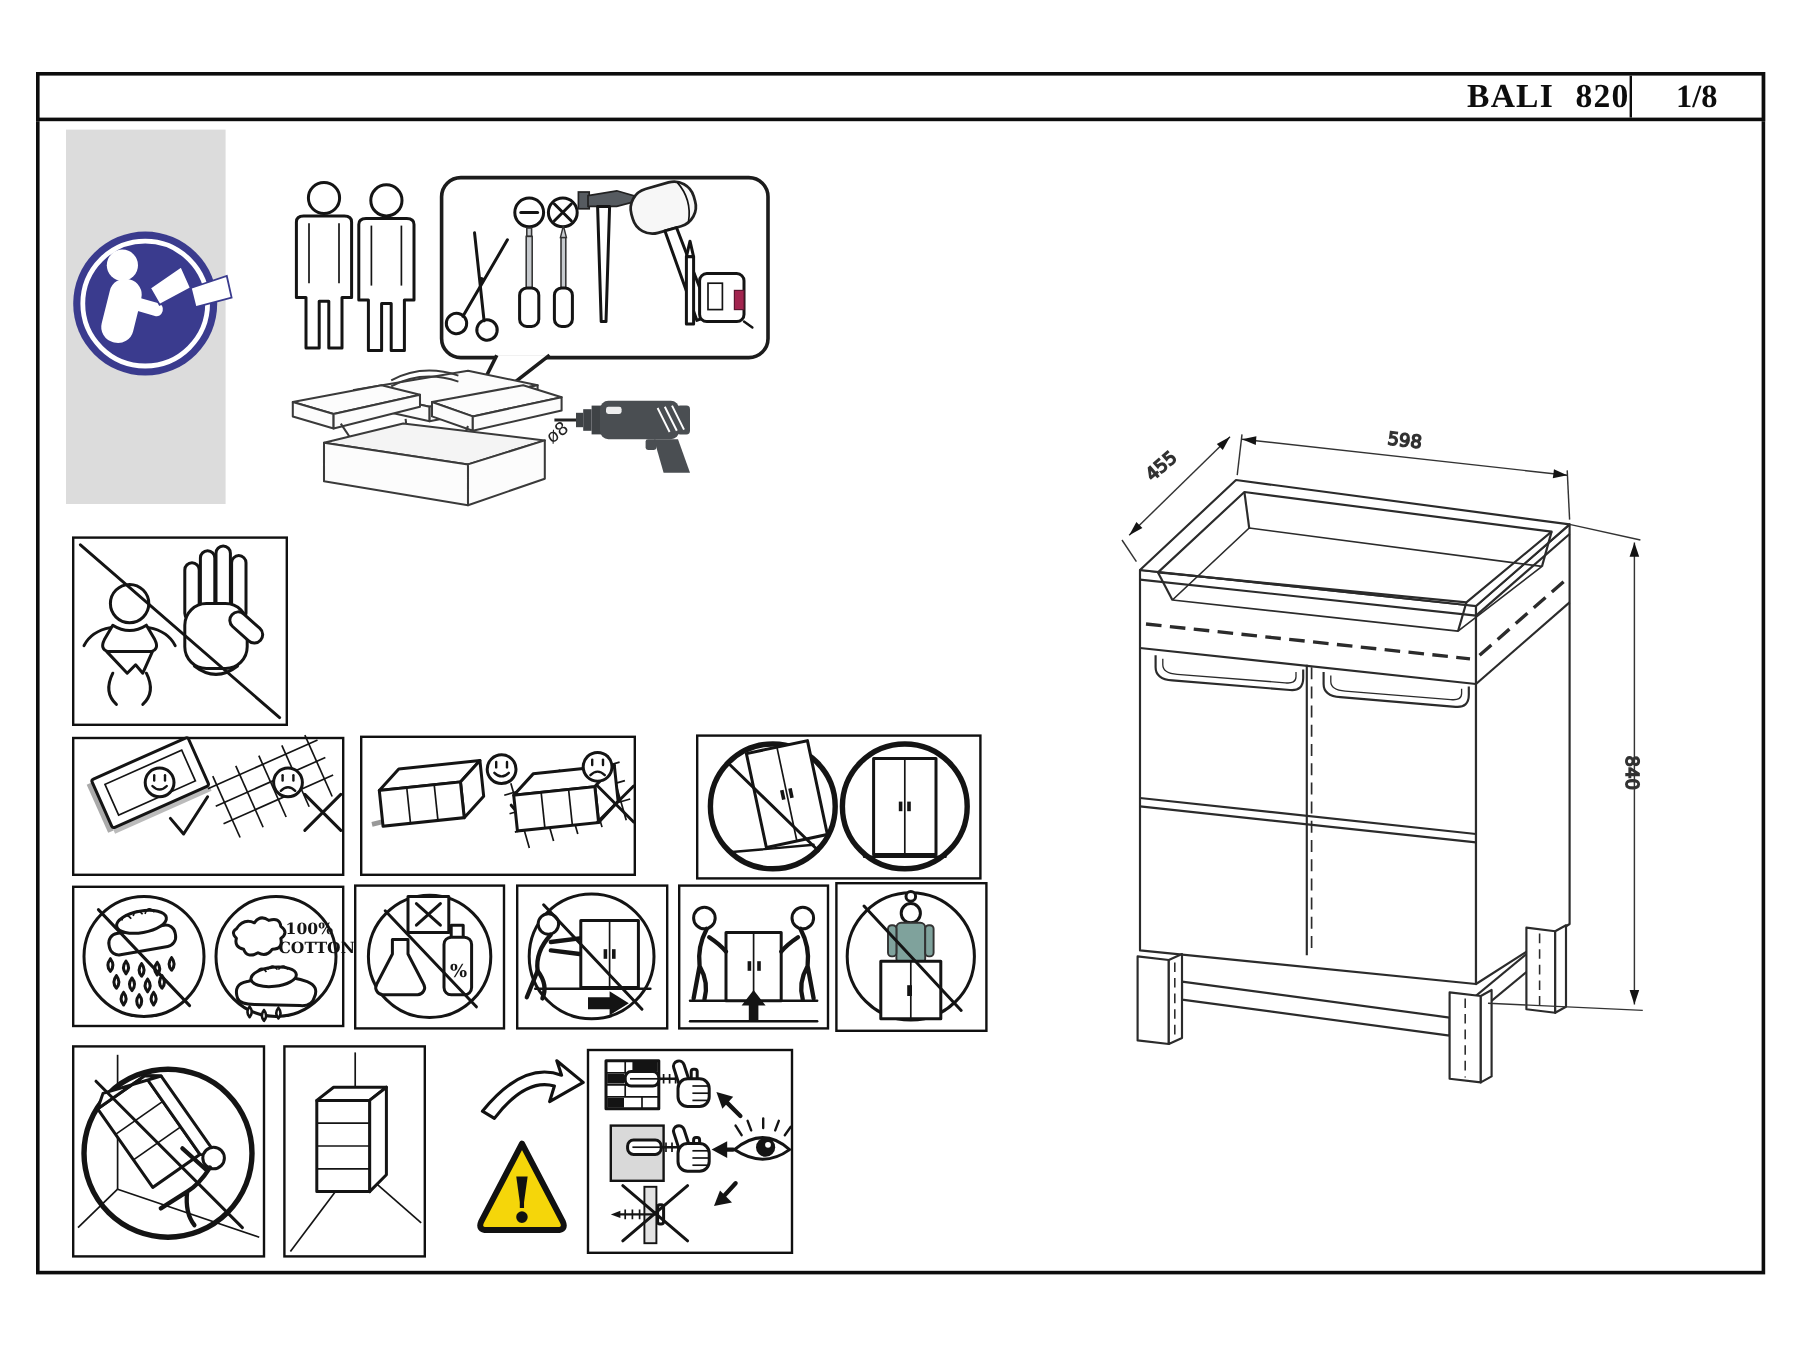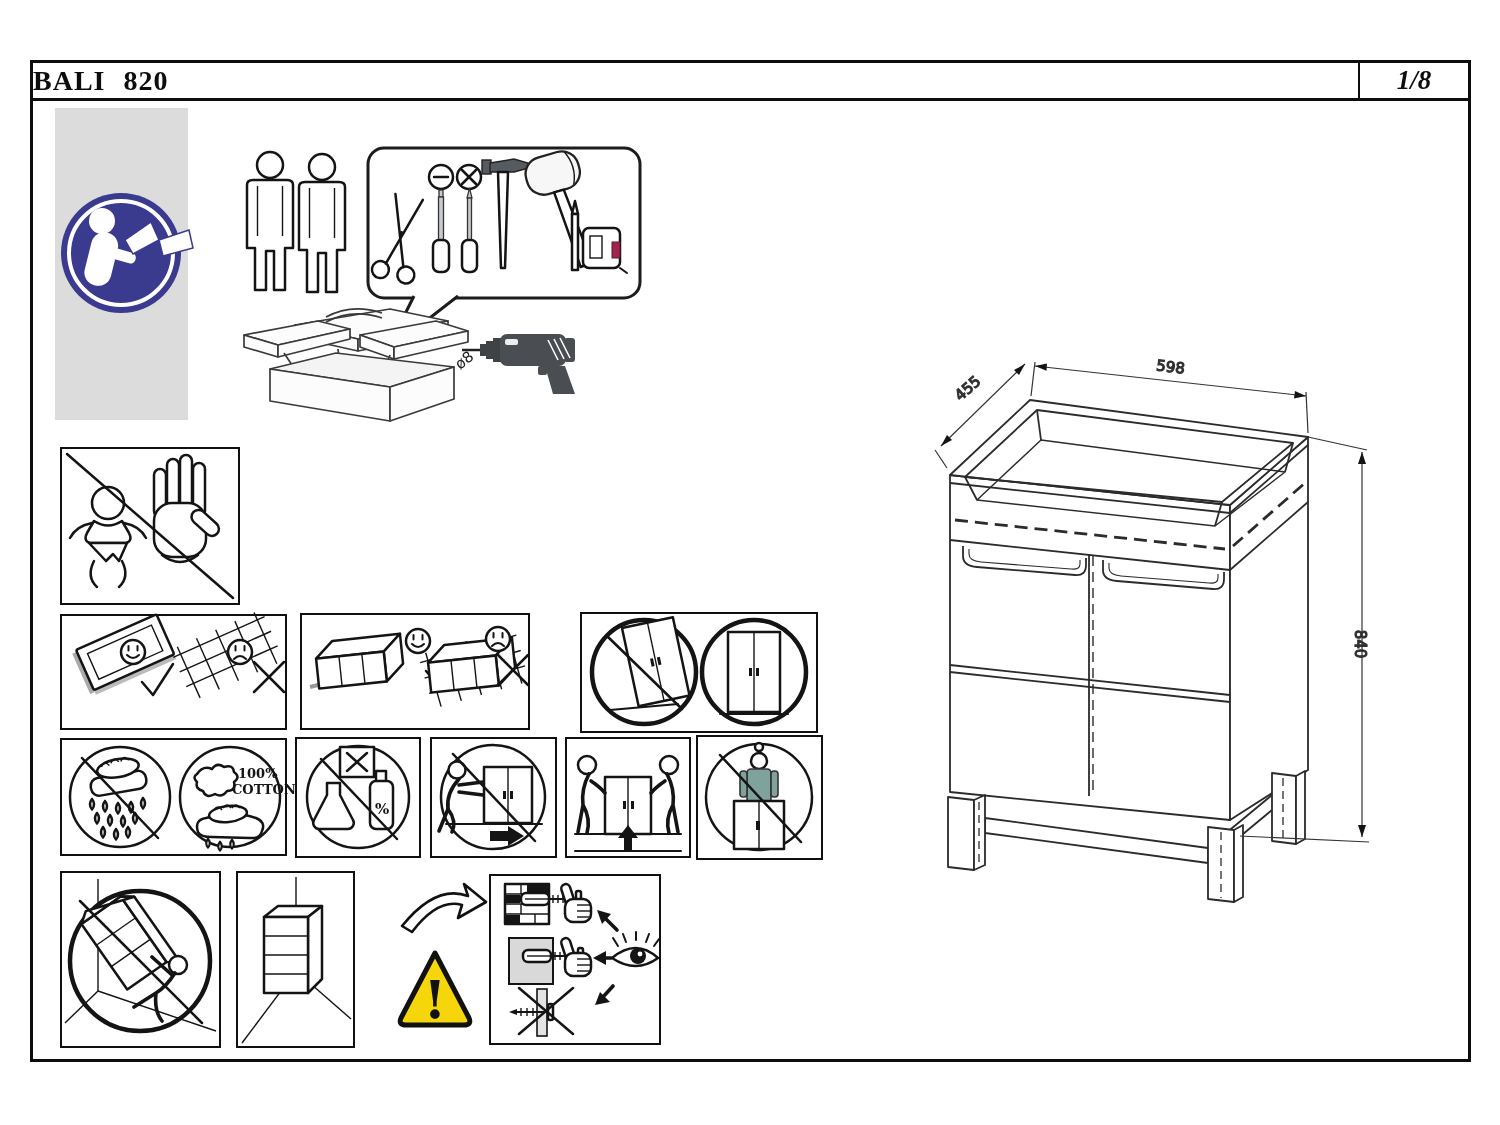--- a/index.html
+++ b/index.html
@@ -4,26 +4,26 @@
 <style>
   html,body{margin:0;padding:0;background:#fff;}
   .page{position:relative;width:1500px;height:1125px;background:#fff;overflow:hidden;
         font-family:"Liberation Sans",sans-serif;}
   .abs{position:absolute;}
   svg.abs{overflow:visible;}
   .sheet{position:absolute;left:30px;top:60px;width:1441px;height:1002px;
          border:3px solid #0d0d0d;box-sizing:border-box;}
   .hdr{position:absolute;left:30px;top:60px;width:1441px;height:41px;
        border:3px solid #0d0d0d;box-sizing:border-box;background:#fff;display:flex;}
-  .hdr-title{flex:1;text-align:left;font-family:"Liberation Serif",serif;
+  .hdr-title{flex:1;text-align:right;font-family:"Liberation Serif",serif;
        font-weight:bold;font-size:28px;letter-spacing:1px;word-spacing:10px;
        line-height:35px;color:#0d0d0d;}
   .hdr-page{width:108px;border-left:2px solid #0d0d0d;text-align:center;
        font-family:"Liberation Serif",serif;font-weight:bold;font-size:27px;
-       line-height:35px;color:#0d0d0d;font-style:italic;}
+       line-height:35px;color:#0d0d0d;}
   .gray-panel{position:absolute;left:55px;top:108px;width:133px;height:312px;background:#dcdcdc;}
   .box{position:absolute;background:#fff;border:2.5px solid #101010;box-sizing:border-box;}
   
   .ol{fill:#fff;stroke:#141414;stroke-width:2.5;stroke-linejoin:round;stroke-linecap:round;}
   .ln{fill:none;stroke:#141414;stroke-width:2.5;stroke-linejoin:round;stroke-linecap:round;}
   .ln2{fill:none;stroke:#141414;stroke-width:2;stroke-linejoin:round;stroke-linecap:round;}
   .thin{fill:none;stroke:#141414;stroke-width:1.4;}
   .circ{fill:none;stroke:#141414;stroke-width:4.5;}
   .blk{fill:#141414;stroke:none;}
   .skel{fill:none;stroke:#141414;stroke-width:3.6;stroke-linecap:round;stroke-linejoin:round;}

